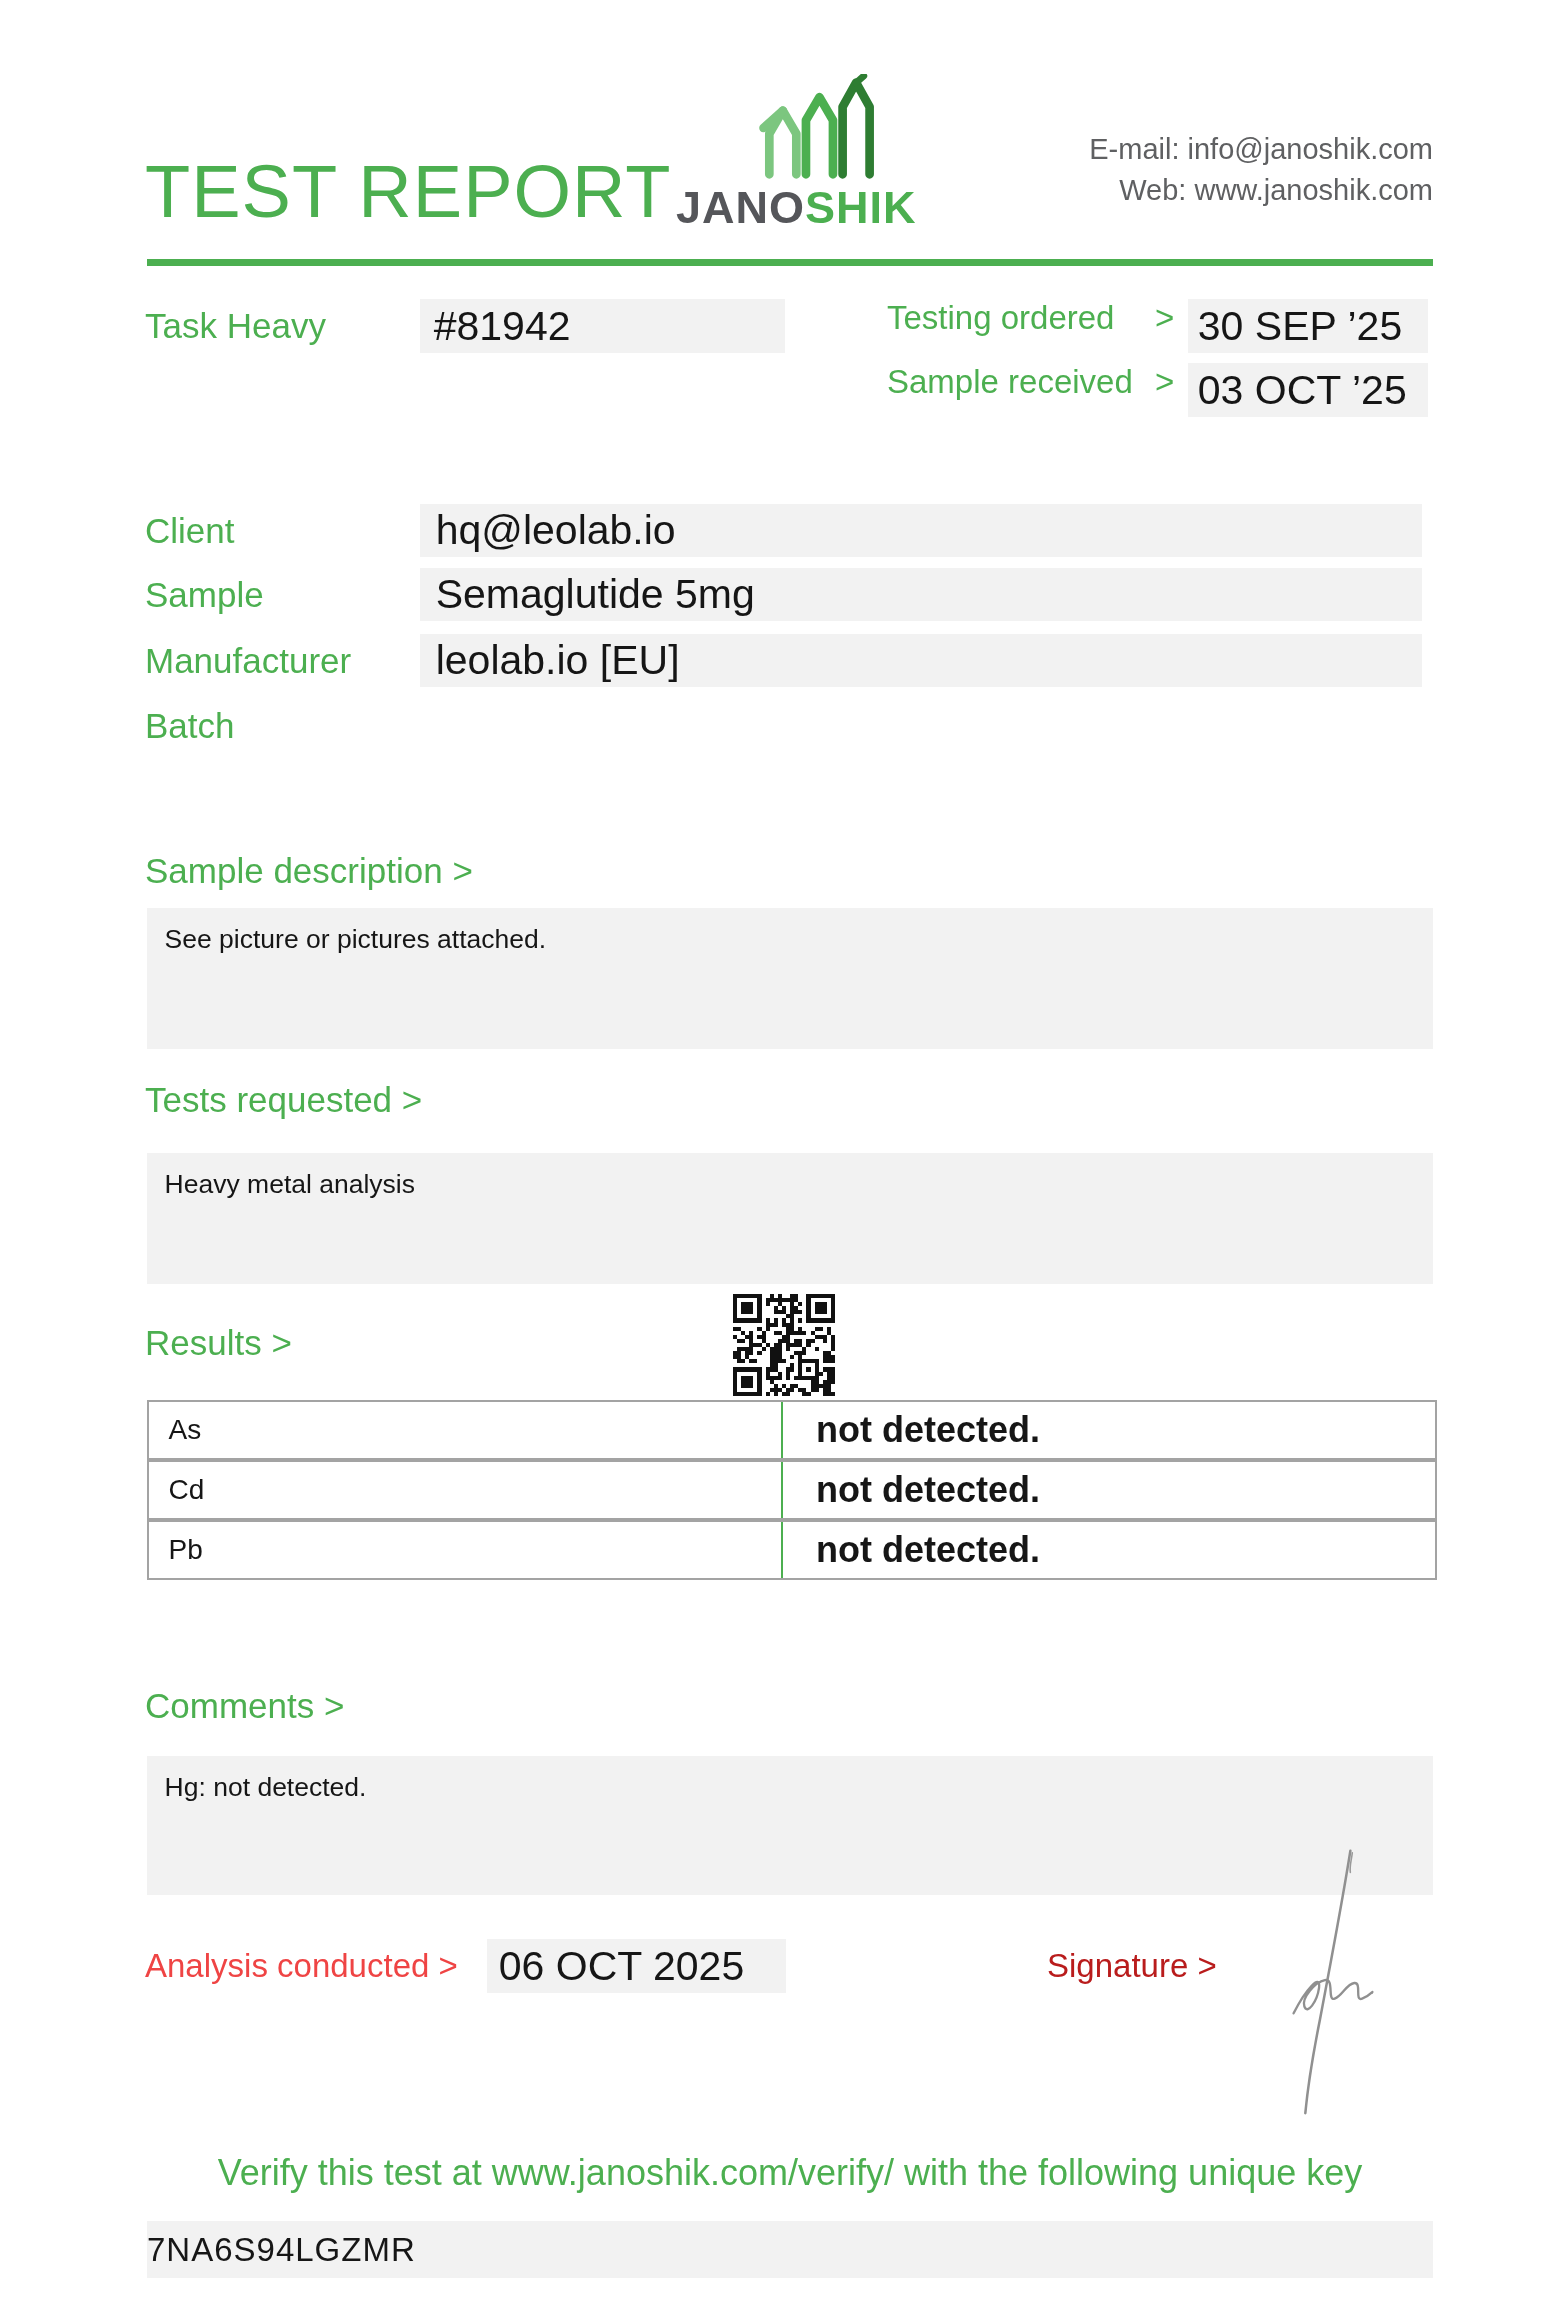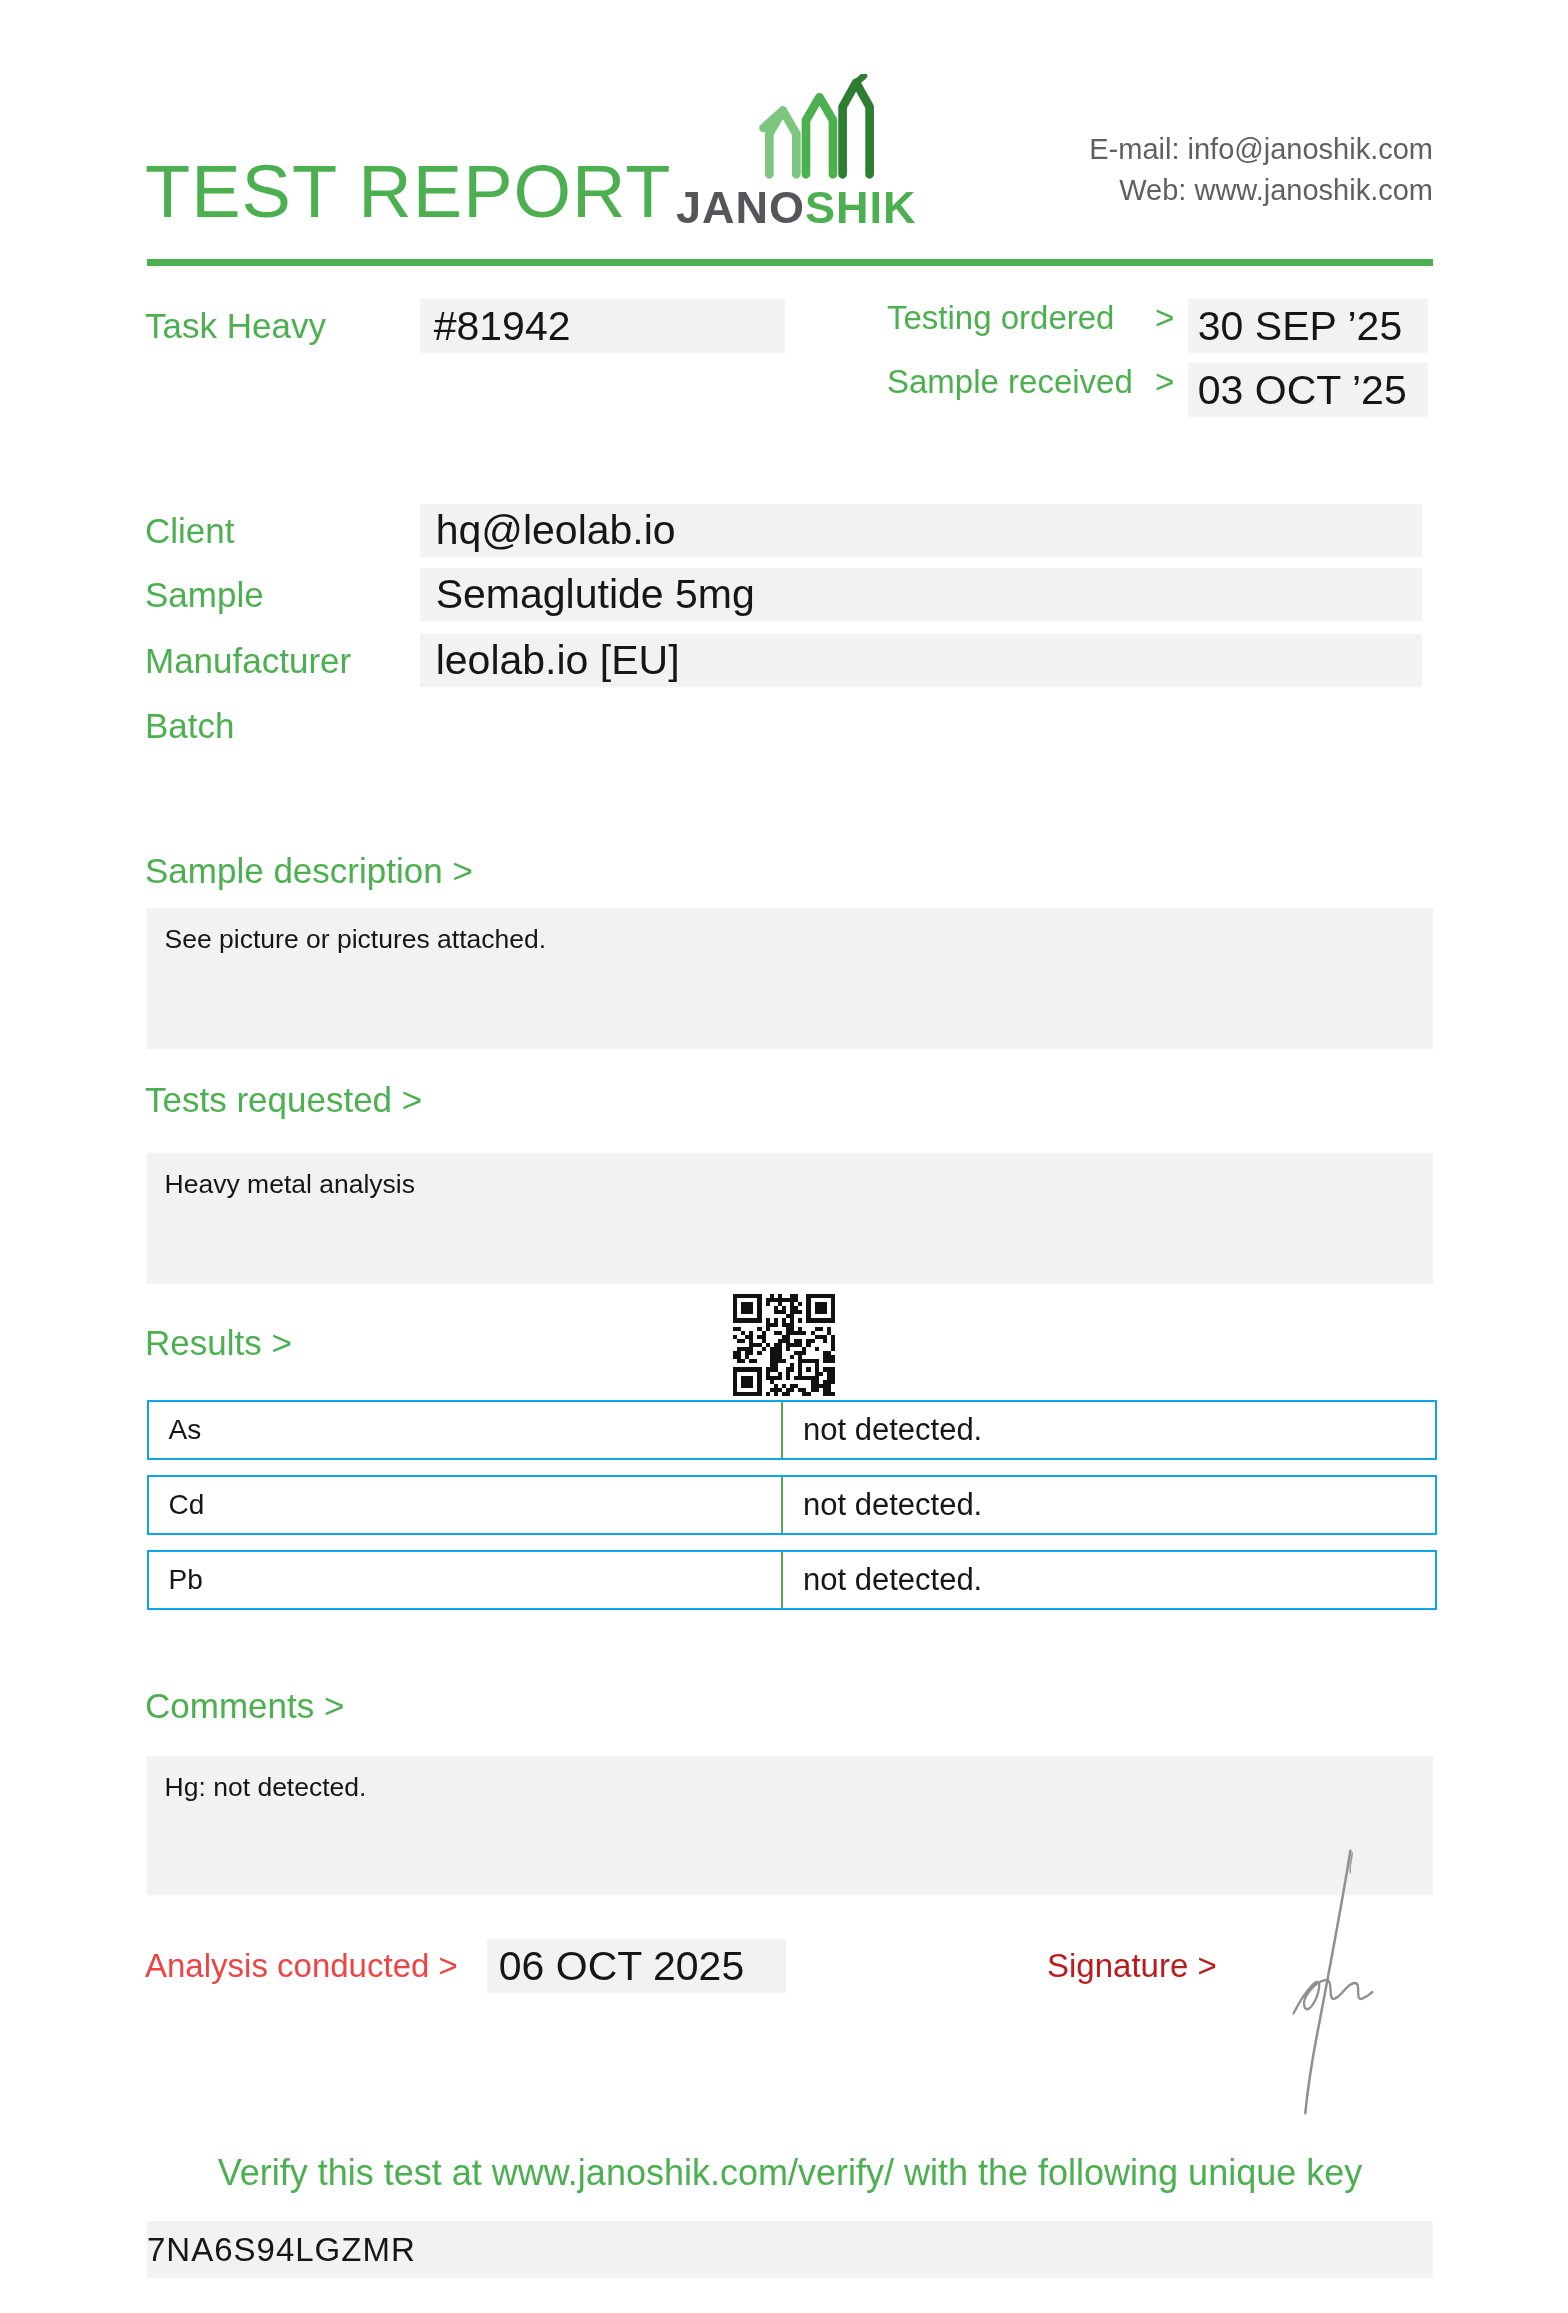--- a/index.html
+++ b/index.html
@@ -32,23 +32,23 @@
   
   .info-label{position:absolute;left:145px;height:53px;line-height:53px;}
   .info-box{position:absolute;left:420px;width:1002px;height:53px;line-height:53px;padding-left:15.7px;box-sizing:border-box;}
 
   
   .section-heading{position:absolute;left:145px;color:#4CAF50;font-size:35px;white-space:nowrap;}
   .gray-panel{position:absolute;left:147px;width:1286px;background:#f2f2f2;color:#161616;font-size:26.5px;box-sizing:border-box;padding:15.7px 17.6px;}
 
   
   .results-table{position:absolute;left:147px;top:1400px;width:1290px;}
-  .result-row{display:flex;border:2px solid #0ea5e9;height:56px;margin-bottom:15px;background:#ffffff;}
+  .result-row{display:flex;border:2px solid #a3a3a3;height:56px;margin-bottom:0;background:#ffffff;}
   .result-row .cell-analyte{width:49.3%;border-right:2px solid #4CAF50;line-height:56px;padding-left:19.6px;box-sizing:border-box;font-size:28px;color:#161616;}
-  .result-row .cell-result{flex:1;line-height:56px;padding-left:20px;box-sizing:border-box;font-size:31px;color:#161616;}
+  .result-row .cell-result{flex:1;line-height:56px;padding-left:33px;box-sizing:border-box;font-size:36px;color:#161616;font-weight:bold;}
 
   .qr{position:absolute;left:733px;top:1294px;width:102px;height:102px;}
 
   
   .analysis-label{position:absolute;left:145px;top:1939px;height:54px;line-height:54px;color:#ef4444;font-size:33px;white-space:nowrap;}
   .analysis-box{position:absolute;left:487px;top:1939px;width:299px;height:54px;line-height:54px;padding-left:11.8px;box-sizing:border-box;}
   .signature-label{position:absolute;left:1047px;top:1939px;height:54px;line-height:54px;color:#b91c1c;font-size:33px;white-space:nowrap;}
   .signature{position:absolute;left:1264px;top:1845px;}
   .verify-line{position:absolute;left:147px;top:2152px;width:1286px;text-align:center;color:#4CAF50;font-size:36px;white-space:nowrap;}
   .key-box{position:absolute;left:147px;top:2221px;width:1286px;height:57px;line-height:57px;background:#f2f2f2;color:#161616;font-size:33px;letter-spacing:1px;}

